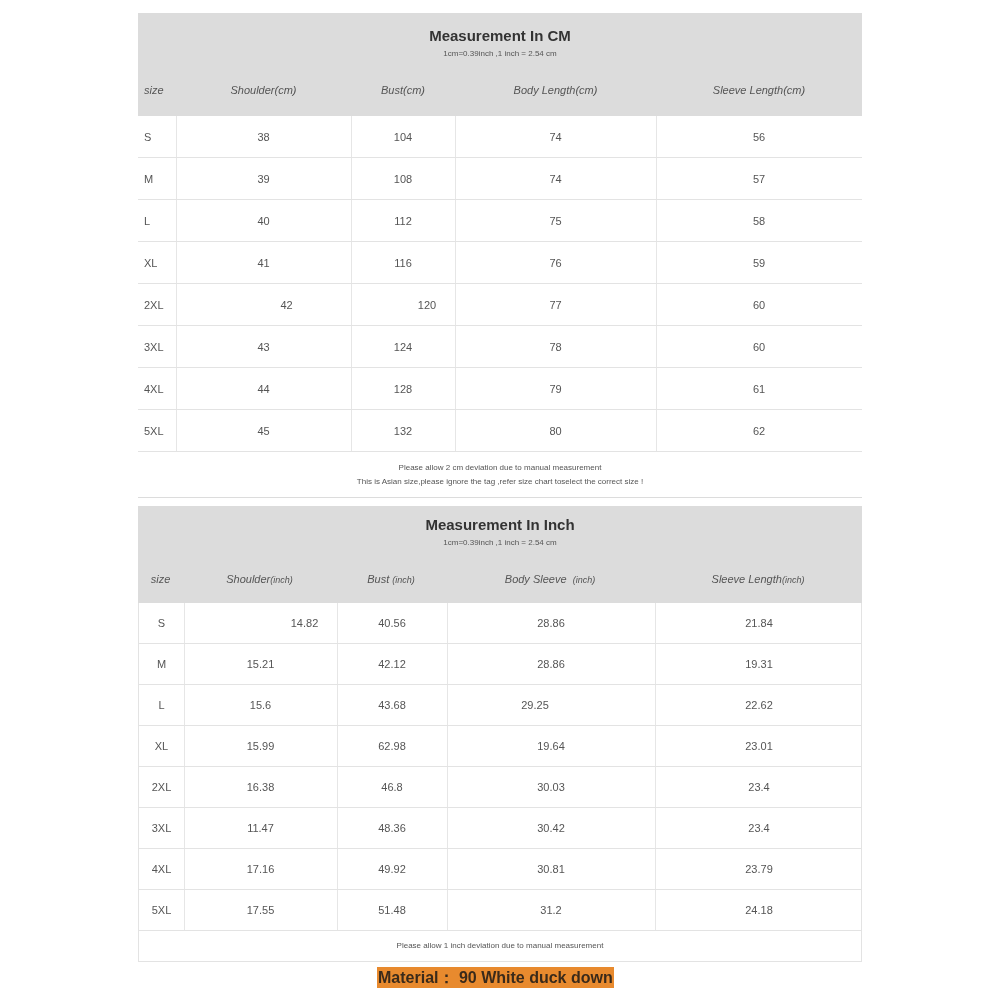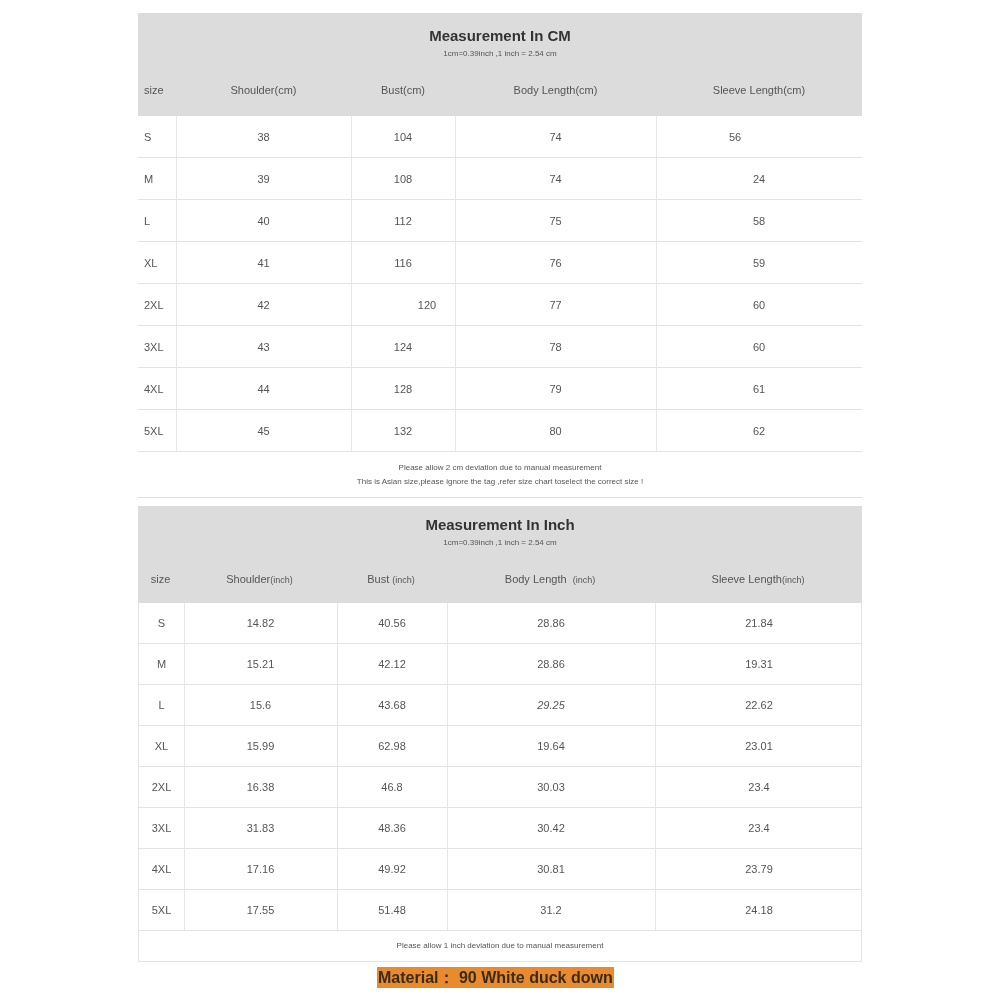--- a/index.html
+++ b/index.html
@@ -17,21 +17,21 @@
     .title { position: absolute; left: 0; right: 0; text-align: center;
              font-weight: bold; font-size: 15px; color: #333; }
     .chart.cm .title { top: 14px; }
     .chart.inch .title { top: 10px; }
 
     .subtitle { position: absolute; left: 0; right: 0; text-align: center;
                 font-size: 8px; color: #555; }
     .chart.cm .subtitle { top: 36px; }
     .chart.inch .subtitle { top: 32px; }
 
-    .hdr-row { position: absolute; left: 0; right: 0; height: 20px; }
+    .hdr-row { position: absolute; left: 0; right: 0; height: 20px; font-style: italic; }
     .chart.cm .hdr-row { top: 71px; }
     .chart.inch .hdr-row { top: 67px; }
     .hdr-cell { position: absolute; top: 0; text-align: center; font-size: 11px; color: #555; white-space: nowrap; }
     .hdr-cell .unit { font-size: 9px; }
 
     .body-row { position: relative; height: 41px; border-bottom: 1px solid #e3e3e3; }
     .chart.inch .body-row { height: 40px; }
     .cell { position: absolute; top: 0; bottom: 0; display: flex; align-items: center; justify-content: center;
             font-size: 11px; color: #555; }
     .cell.size { justify-content: flex-start; padding-left: 6px; }
@@ -65,32 +65,32 @@
   <div class="body" id="cm-body">
       <div class="body-row">
         <div class="vline" style="left: 38px;"></div>
         <div class="vline" style="left: 213px;"></div>
         <div class="vline" style="left: 317px;"></div>
         <div class="vline" style="left: 518px;"></div>
         <div class="cell size" style="left: 0px; width: 32px;">S</div>
         <div class="cell" style="left: 38px; width: 175px;">38</div>
         <div class="cell" style="left: 213px; width: 104px;">104</div>
         <div class="cell" style="left: 317px; width: 201px;">74</div>
-        <div class="cell" style="left: 494px; width: 206px; text-align: right;">56</div>
+        <div class="cell" style="left: 518px; width: 206px; text-align: right;">56</div>
       </div>
       <div class="body-row">
         <div class="vline" style="left: 38px;"></div>
         <div class="vline" style="left: 213px;"></div>
         <div class="vline" style="left: 317px;"></div>
         <div class="vline" style="left: 518px;"></div>
         <div class="cell size" style="left: 0px; width: 32px;">M</div>
         <div class="cell" style="left: 38px; width: 175px;">39</div>
         <div class="cell" style="left: 213px; width: 104px;">108</div>
         <div class="cell" style="left: 317px; width: 201px;">74</div>
-        <div class="cell" style="left: 518px; width: 206px;">24</div>
+        <div class="cell" style="left: 518px; width: 206px;">57</div>
       </div>
       <div class="body-row">
         <div class="vline" style="left: 38px;"></div>
         <div class="vline" style="left: 213px;"></div>
         <div class="vline" style="left: 317px;"></div>
         <div class="vline" style="left: 518px;"></div>
         <div class="cell size" style="left: 0px; width: 32px;">L</div>
         <div class="cell" style="left: 38px; width: 175px;">40</div>
         <div class="cell" style="left: 213px; width: 104px;">112</div>
         <div class="cell" style="left: 317px; width: 201px;">75</div>
@@ -106,21 +106,21 @@
         <div class="cell" style="left: 213px; width: 104px;">116</div>
         <div class="cell" style="left: 317px; width: 201px;">76</div>
         <div class="cell" style="left: 518px; width: 206px;">59</div>
       </div>
       <div class="body-row">
         <div class="vline" style="left: 38px;"></div>
         <div class="vline" style="left: 213px;"></div>
         <div class="vline" style="left: 317px;"></div>
         <div class="vline" style="left: 518px;"></div>
         <div class="cell size" style="left: 0px; width: 32px;">2XL</div>
-        <div class="cell" style="left: 38px; width: 175px;">42</div>
+        <div class="cell" style="left: 38px; width: 175px; padding-left: 23px;">42</div>
         <div class="cell" style="left: 213px; width: 104px; padding-left: 24px;">120</div>
         <div class="cell" style="left: 317px; width: 201px;">77</div>
         <div class="cell" style="left: 518px; width: 206px;">60</div>
       </div>
       <div class="body-row">
         <div class="vline" style="left: 38px;"></div>
         <div class="vline" style="left: 213px;"></div>
         <div class="vline" style="left: 317px;"></div>
         <div class="vline" style="left: 518px;"></div>
         <div class="cell size" style="left: 0px; width: 32px;">3XL</div>
@@ -159,32 +159,32 @@
 </div>
 
 <div class="chart inch">
   <div class="head">
     <div class="title">Measurement In Inch</div>
     <div class="subtitle">1cm=0.39inch ,1 inch = 2.54 cm</div>
     <div class="hdr-row">
       <div class="hdr-cell" style="left:0;width:45px;"><span>size</span></div>
       <div class="hdr-cell" style="left:45px;width:153px;"><span>Shoulder</span><span class="unit">(inch)</span></div>
       <div class="hdr-cell" style="left:198px;width:110px;"><span style="white-space:pre">Bust </span><span class="unit">(inch)</span></div>
-      <div class="hdr-cell" style="left:308px;width:208px;"><span style="white-space:pre">Body Length  </span><span class="unit">(inch)</span></div>
+      <div class="hdr-cell" style="left:308px;width:208px;"><span style="white-space:pre">Body Sleeve  </span><span class="unit">(inch)</span></div>
       <div class="hdr-cell" style="left:516px;width:208px;"><span>Sleeve Length</span><span class="unit">(inch)</span></div>
     </div>
   </div>
   <div class="body" id="inch-body">
       <div class="body-row">
         <div class="vline" style="left: 45px;"></div>
         <div class="vline" style="left: 198px;"></div>
         <div class="vline" style="left: 308px;"></div>
         <div class="vline" style="left: 516px;"></div>
         <div class="cell size" style="left: 0px; width: 45px;">S</div>
-        <div class="cell" style="left: 45px; width: 153px;">14.82</div>
+        <div class="cell" style="left: 45px; width: 153px; padding-left: 44px;">14.82</div>
         <div class="cell" style="left: 198px; width: 110px;">40.56</div>
         <div class="cell" style="left: 308px; width: 208px;">28.86</div>
         <div class="cell" style="left: 516px; width: 208px;">21.84</div>
       </div>
       <div class="body-row">
         <div class="vline" style="left: 45px;"></div>
         <div class="vline" style="left: 198px;"></div>
         <div class="vline" style="left: 308px;"></div>
         <div class="vline" style="left: 516px;"></div>
         <div class="cell size" style="left: 0px; width: 45px;">M</div>
@@ -194,21 +194,21 @@
         <div class="cell" style="left: 516px; width: 208px;">19.31</div>
       </div>
       <div class="body-row">
         <div class="vline" style="left: 45px;"></div>
         <div class="vline" style="left: 198px;"></div>
         <div class="vline" style="left: 308px;"></div>
         <div class="vline" style="left: 516px;"></div>
         <div class="cell size" style="left: 0px; width: 45px;">L</div>
         <div class="cell" style="left: 45px; width: 153px;">15.6</div>
         <div class="cell" style="left: 198px; width: 110px;">43.68</div>
-        <div class="cell" style="left: 308px; width: 208px; font-style: italic;">29.25</div>
+        <div class="cell" style="left: 292px; width: 208px;">29.25</div>
         <div class="cell" style="left: 516px; width: 208px;">22.62</div>
       </div>
       <div class="body-row">
         <div class="vline" style="left: 45px;"></div>
         <div class="vline" style="left: 198px;"></div>
         <div class="vline" style="left: 308px;"></div>
         <div class="vline" style="left: 516px;"></div>
         <div class="cell size" style="left: 0px; width: 45px;">XL</div>
         <div class="cell" style="left: 45px; width: 153px;">15.99</div>
         <div class="cell" style="left: 198px; width: 110px;">62.98</div>
@@ -225,21 +225,21 @@
         <div class="cell" style="left: 198px; width: 110px;">46.8</div>
         <div class="cell" style="left: 308px; width: 208px;">30.03</div>
         <div class="cell" style="left: 516px; width: 208px;">23.4</div>
       </div>
       <div class="body-row">
         <div class="vline" style="left: 45px;"></div>
         <div class="vline" style="left: 198px;"></div>
         <div class="vline" style="left: 308px;"></div>
         <div class="vline" style="left: 516px;"></div>
         <div class="cell size" style="left: 0px; width: 45px;">3XL</div>
-        <div class="cell" style="left: 45px; width: 153px;">31.83</div>
+        <div class="cell" style="left: 45px; width: 153px;">11.47</div>
         <div class="cell" style="left: 198px; width: 110px;">48.36</div>
         <div class="cell" style="left: 308px; width: 208px;">30.42</div>
         <div class="cell" style="left: 516px; width: 208px;">23.4</div>
       </div>
       <div class="body-row">
         <div class="vline" style="left: 45px;"></div>
         <div class="vline" style="left: 198px;"></div>
         <div class="vline" style="left: 308px;"></div>
         <div class="vline" style="left: 516px;"></div>
         <div class="cell size" style="left: 0px; width: 45px;">4XL</div>

